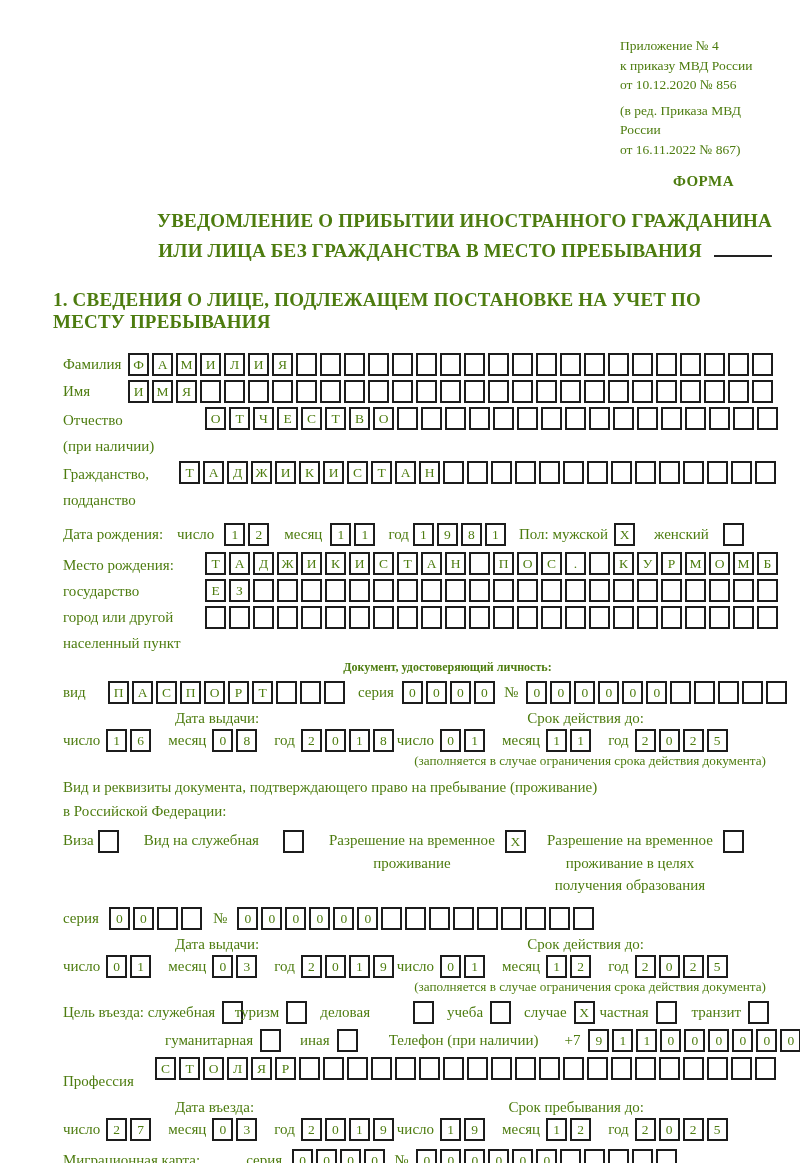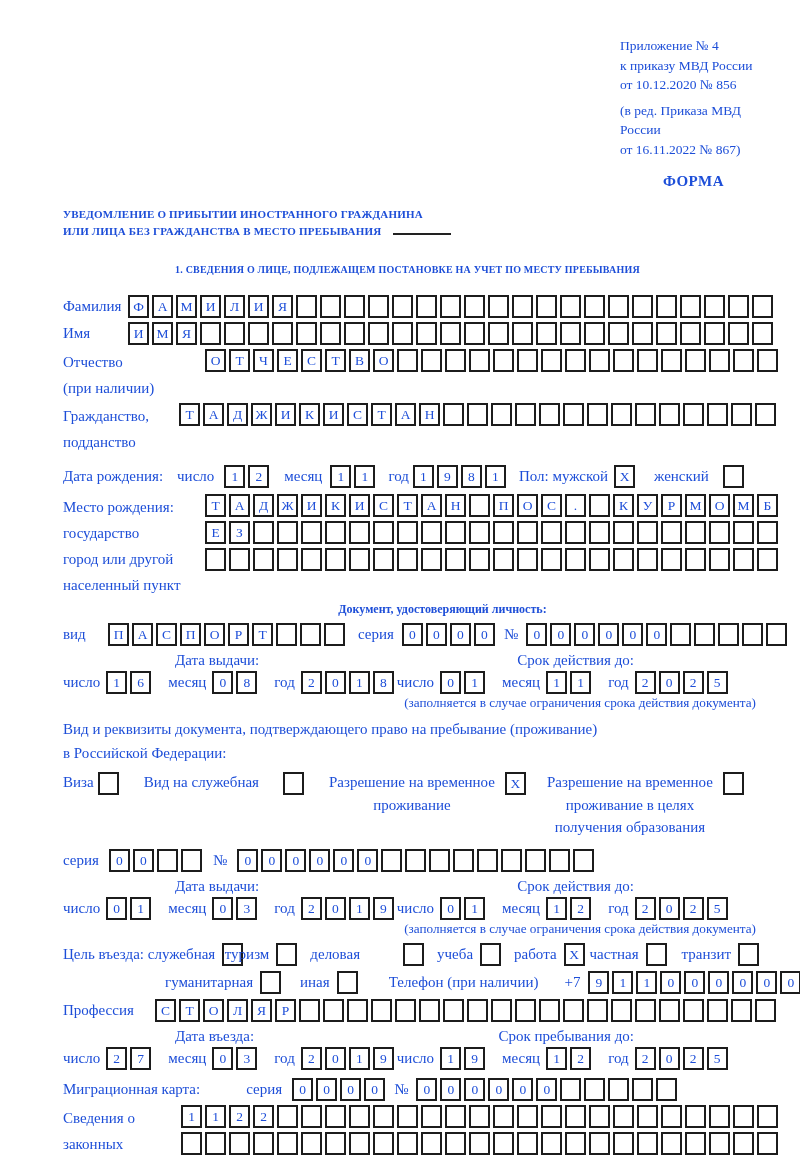--- a/index.html
+++ b/index.html
@@ -1,42 +1,42 @@
 <!DOCTYPE html>
 <html><head>
 <meta charset="utf-8">
 <style>
   html,body{margin:0;padding:0;background:#fff;}
   .page{
     position:relative;width:800px;height:1163px;box-sizing:border-box;
-    background:#fff;color:#1d4ed8;
+    background:#fff;color:#4d7c0f;
     font-family:"Liberation Serif","DejaVu Serif",serif;
     font-size:15px;
-    padding:36px 38px 0 63px;overflow:hidden;
+    padding:36px 28px 0 63px;overflow:hidden;
   }
   
   .hdr-block{margin-left:557px;font-size:13.5px;line-height:1.45;}
   .hdr-block .grp2{margin-top:6px;}
   .forma{font-weight:bold;text-align:right;margin:14px 38px 0 0;font-size:15px;letter-spacing:.5px;}
   
-  .title{font-weight:bold;text-align:left;font-size:11px;line-height:1.55;margin-top:16px;letter-spacing:.2px;}
+  .title{font-weight:bold;text-align:right;font-size:19px;line-height:1.55;margin-top:16px;letter-spacing:.2px;}
   .title .u-line{display:inline-block;width:58px;border-bottom:2px solid #222;margin-left:12px;vertical-align:baseline;}
-  .sec-heading{font-weight:bold;font-size:10px;margin-top:24px;margin-left:-10px;text-align:center;letter-spacing:.2px;}
+  .sec-heading{font-weight:bold;font-size:19px;margin-top:24px;margin-left:-10px;text-align:left;letter-spacing:.2px;}
   
   .cells{display:inline-flex;flex-shrink:0;}
   .cell{
     width:21px;height:23px;box-sizing:border-box;border:2px solid #1c1c1c;margin-right:3px;
     display:inline-flex;align-items:center;justify-content:center;
     font-size:13.5px;line-height:1;background:#fff;flex-shrink:0;
   }
   
   .row{display:flex;align-items:flex-start;margin-bottom:4px;}
   .lbl{line-height:23px;flex-shrink:0;}
   .lblcol{flex-shrink:0;line-height:26px;}
-  .w65{width:65px;} .w142{width:142px;} .w116{width:116px;} .w92{width:92px;} .w118{width:118px;} .w45{width:45px;}
+  .w65{width:65px;} .w142{width:142px;} .w116{width:116px;} .w92{width:92px;margin-top:13px;} .w118{width:118px;} .w45{width:45px;}
   .stack > .row{margin-bottom:4px;}
   .doc-heading{font-weight:bold;text-align:center;font-size:12px;margin:4px 0 6px 60px;}
   .date-heads{display:flex;font-size:15px;margin:6px 0 2px 0;}
   .date-heads .h1{margin-left:112px;}
   .date-heads .h2{margin-left:auto;margin-right:128px;}
   .date-row{display:flex;align-items:center;}
   .dategrp{display:flex;align-items:center;}
   .dategrp .dlbl{margin-right:6px;}
   .dategrp .gap{width:14px;}
   .right-grp{margin-left:auto;margin-right:70px;}
@@ -560,21 +560,21 @@
           <span class="cell"></span>
         </span>
       </span>
     <span class="itm" style="margin-left:10px;">
         <span class="lbl">учеба</span>
         <span class="cells">
           <span class="cell"></span>
         </span>
       </span>
     <span class="itm" style="margin-left:10px;">
-        <span class="lbl">работа</span>
+        <span class="lbl">случае</span>
         <span class="cells">
           <span class="cell">X</span>
         </span>
       </span>
     <span class="itm" style="margin-left:2px;">
         <span class="lbl">частная</span>
         <span class="cells">
           <span class="cell"></span>
         </span>
       </span>

